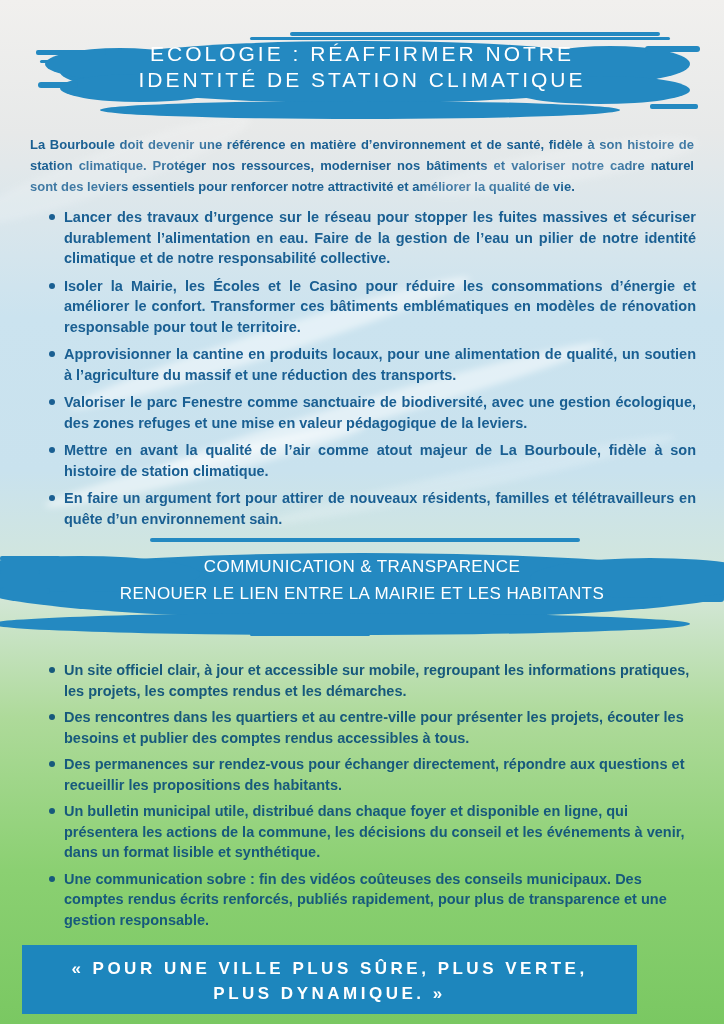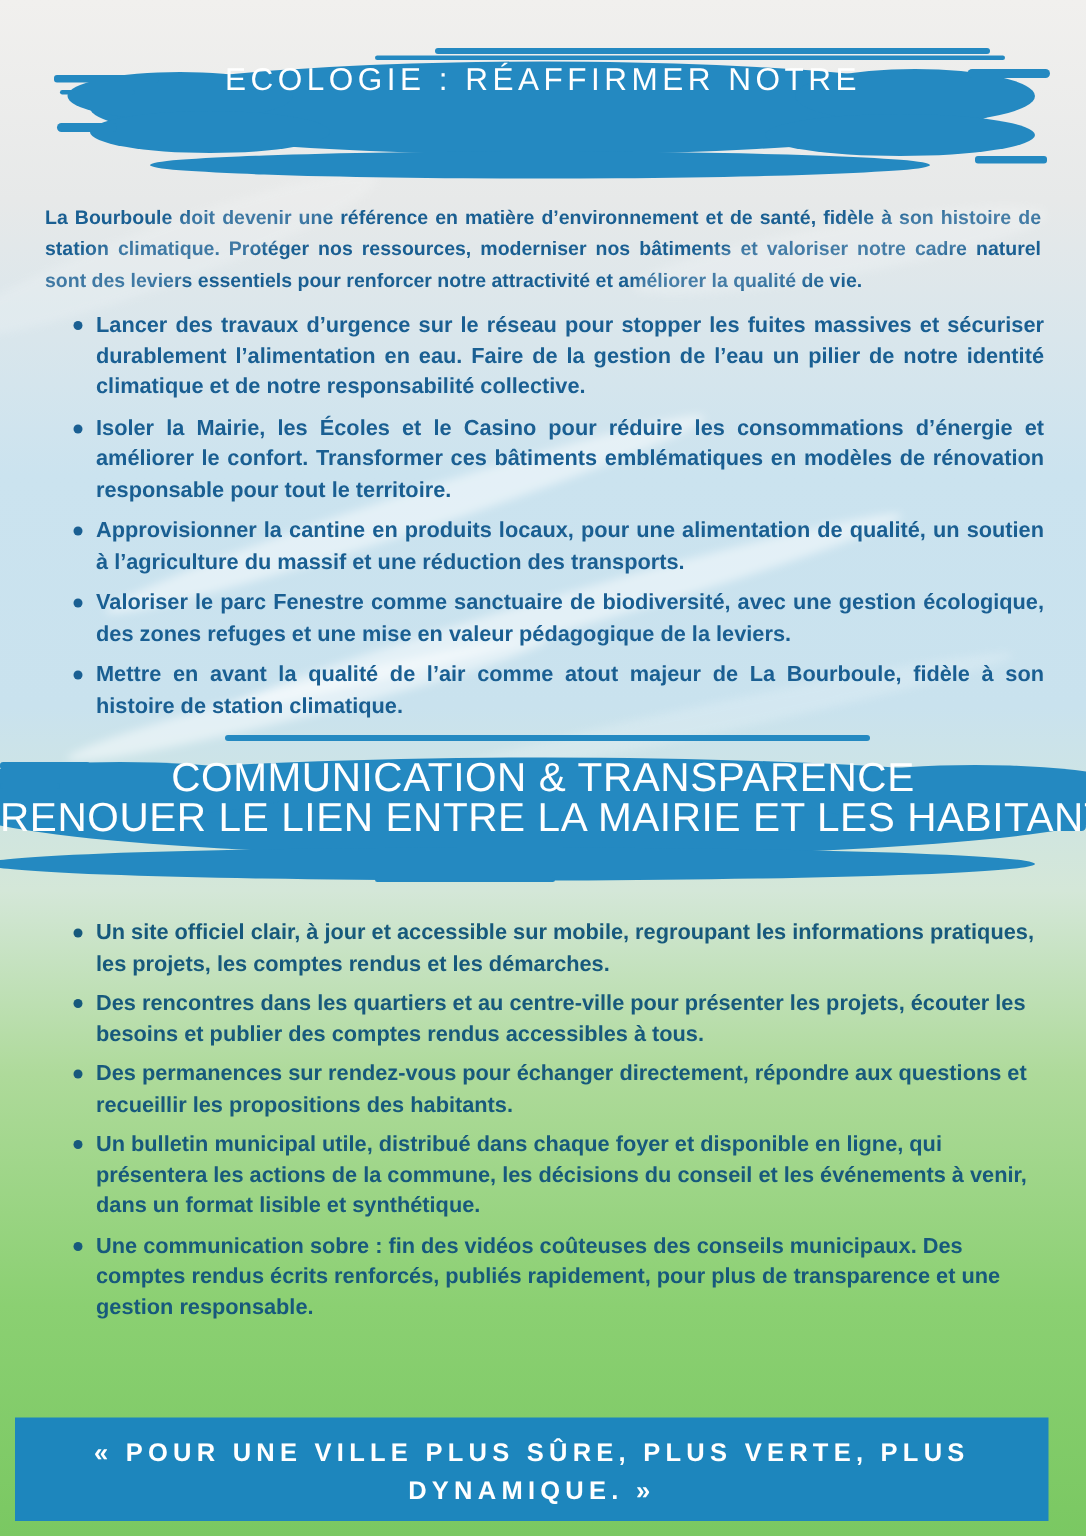--- a/index.html
+++ b/index.html
@@ -29,21 +29,21 @@
   .banner { position:relative; }
   .banner svg { position:absolute; inset:0; width:100%; height:100%; display:block; }
   .banner .banner-text {
     position:relative; z-index:1;
     text-align:center; color:#fff; font-weight:normal;
   }
   .banner .banner-text .bl { white-space:nowrap; }
   .banner1 { height:96px; margin-top:26px; }
   .banner1 .banner-text { padding-top:15px; font-size:21px; letter-spacing:3px; line-height:26px; }
   .banner2 { height:104px; }
-  .banner2 .banner-text { padding-top:17px; font-size:27px; letter-spacing:.4px; line-height:27px; }
+  .banner2 .banner-text { padding-top:17px; font-size:17px; letter-spacing:.4px; line-height:27px; }
   
   .intro {
     margin:12px 30px 0;
     color:var(--body-text,#1a5f92);
     font-weight:bold; font-size:13px; line-height:21px;
     text-align:justify;
   }
   ul.bullets { list-style:none; margin:10px 28px 0 48px; padding:0; }
   ul.bullets li {
     position:relative; padding-left:16px; margin-bottom:7px;
@@ -53,22 +53,22 @@
   ul.bullets li .dot {
     position:absolute; left:1px; top:7px;
     width:6px; height:6px; border-radius:50%;
     background:currentColor;
   }
   ul.justify li { text-align:justify; }
   ul.sec2 { margin-top:20px; }
   ul.sec2 li { color:var(--body-text2,#17597c); margin-bottom:6px; }
   
   .footer-banner {
-    position:absolute; left:10px; top:945px;
-    width:689px; height:69px;
+    position:absolute; left:22px; top:945px;
+    width:615px; height:69px;
     background:var(--footer-blue,#1d86bd);
     color:#fff; font-weight:bold;
     font-size:17px; letter-spacing:3.5px; line-height:25px;
     text-align:center;
   }
   .footer-banner .quote { padding:11px 34px 0; }
   .brush-fill { fill:var(--banner-blue,#2489c1); }
 </style>
 </head>
 <body>
@@ -95,31 +95,33 @@
         <rect x="250" y="11" width="420" height="3" rx="1.5"></rect>
         <rect x="36" y="24" width="70" height="5" rx="2"></rect>
         <rect x="40" y="34" width="50" height="3" rx="1.5"></rect>
         <rect x="38" y="56" width="40" height="6" rx="3"></rect>
         <rect x="645" y="20" width="55" height="6" rx="3"></rect>
         <rect x="650" y="78" width="48" height="5" rx="2"></rect>
       </g>
     </svg>
     <div class="banner-text">
       <div class="bl">ECOLOGIE : RÉAFFIRMER NOTRE</div>
+      <div class="bl">IDENTITÉ DE STATION CLIMATIQUE</div>
     </div>
   </div>
 
   <p class="intro">La Bourboule doit devenir une référence en matière d’environnement et de santé, fidèle à son histoire de station climatique. Protéger nos ressources, moderniser nos bâtiments et valoriser notre cadre naturel sont des leviers essentiels pour renforcer notre attractivité et améliorer la qualité de vie.</p>
 
   <ul class="bullets justify">
     <li><span class="dot"></span><span>Lancer des travaux d’urgence sur le réseau pour stopper les fuites massives et sécuriser durablement l’alimentation en eau. Faire de la gestion de l’eau un pilier de notre identité climatique et de notre responsabilité collective.</span></li>
     <li><span class="dot"></span><span>Isoler la Mairie, les Écoles et le Casino pour réduire les consommations d’énergie et améliorer le confort. Transformer ces bâtiments emblématiques en modèles de rénovation responsable pour tout le territoire.</span></li>
     <li><span class="dot"></span><span>Approvisionner la cantine en produits locaux, pour une alimentation de qualité, un soutien à l’agriculture du massif et une réduction des transports.</span></li>
     <li><span class="dot"></span><span>Valoriser le parc Fenestre comme sanctuaire de biodiversité, avec une gestion écologique, des zones refuges et une mise en valeur pédagogique de la leviers.</span></li>
     <li><span class="dot"></span><span>Mettre en avant la qualité de l’air comme atout majeur de La Bourboule, fidèle à son histoire de station climatique.</span></li>
+    <li><span class="dot"></span><span>En faire un argument fort pour attirer de nouveaux résidents, familles et télétravailleurs en quête d’un environnement sain.</span></li>
   </ul>
 
   <div class="banner banner2">
     <svg viewBox="0 0 724 104" preserveAspectRatio="none" aria-hidden="true">
       <g class="brush-fill">
         <ellipse cx="362" cy="50" rx="390" ry="33"></ellipse>
         <ellipse cx="80" cy="38" rx="120" ry="18"></ellipse>
         <ellipse cx="650" cy="42" rx="120" ry="20"></ellipse>
         <ellipse cx="340" cy="88" rx="350" ry="11"></ellipse>
         <rect x="150" y="2" width="430" height="4" rx="2"></rect>

